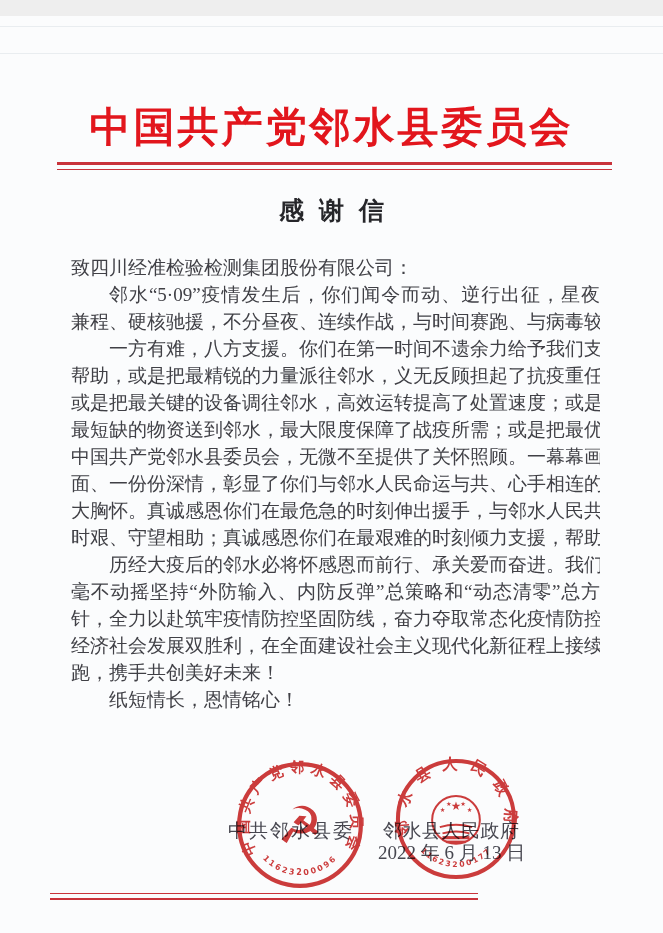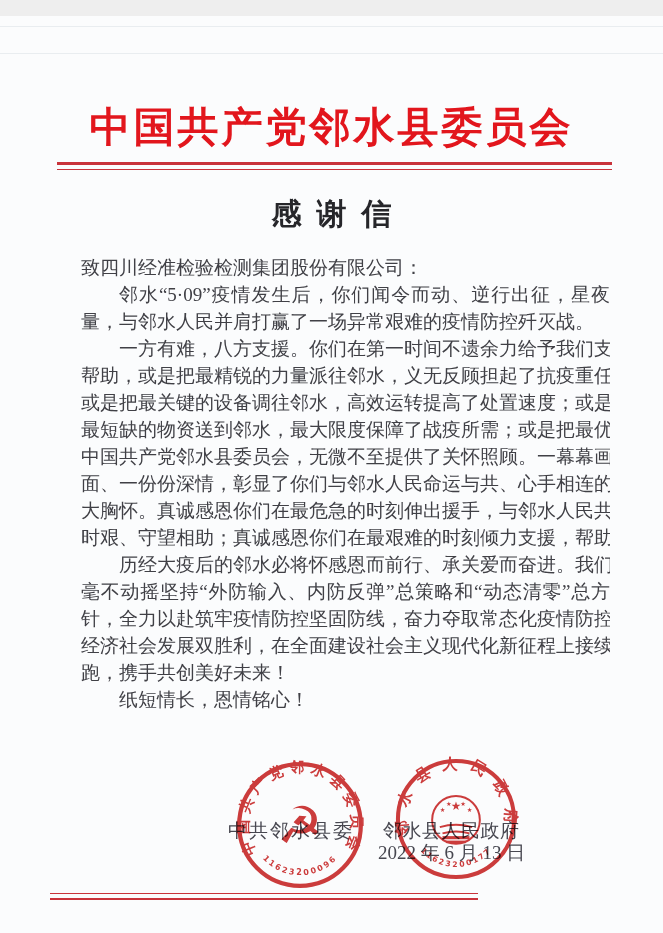--- a/index.html
+++ b/index.html
@@ -27,26 +27,26 @@
     font-size:41px;font-weight:700;
     letter-spacing:3px;
     color:var(--titleRed);
     white-space:nowrap;
   }
   .rule-thick{position:absolute;left:57px;width:555px;height:2.5px;background:var(--ruleRed);}
   .rule-thin{position:absolute;left:57px;width:555px;height:1px;background:var(--ruleRed);}
   .letter-title{
     position:absolute;top:178px;left:0;width:663px;
     text-align:center;
-    font-size:30px;font-weight:700;
+    font-size:25px;font-weight:700;
     letter-spacing:15px;padding-left:15px;
     color:#26262a;
   }
   .body-text{
-    position:absolute;left:81px;top:238px;width:529px;
+    position:absolute;left:71px;top:238px;width:529px;
     color:var(--ink);
   }
   .ln{
     height:27px;line-height:27px;
     font-size:19px;
     overflow:hidden;
     white-space:nowrap;
     text-align:justify;
   }
   .jl{text-align-last:justify;font-family:Liberation Serif, serif;}
@@ -88,21 +88,21 @@
   <div class="header-title">中国共产党邻水县委员会</div>
 
   <div class="rule-thick" style="top:146px"></div>
   <div class="rule-thin" style="top:152.5px"></div>
 
   <div class="letter-title">感谢信</div>
 
   <div class="body-text">
     <div class="ln el">致四川经准检验检测集团股份有限公司：</div>
     <div class="ln jl ind">邻水“5·09”疫情发生后，你们闻令而动、逆行出征，星夜</div>
-    <div class="ln el">量，与邻水人民并肩打赢了一场异常艰难的疫情防控歼灭战。</div>
+    <div class="ln jl">兼程、硬核驰援，不分昼夜、连续作战，与时间赛跑、与病毒较</div>
     <div class="ln jl ind">一方有难，八方支援。你们在第一时间不遗余力给予我们支援</div>
     <div class="ln jl">帮助，或是把最精锐的力量派往邻水，义无反顾担起了抗疫重任；</div>
     <div class="ln jl">或是把最关键的设备调往邻水，高效运转提高了处置速度；或是把</div>
     <div class="ln jl">最短缺的物资送到邻水，最大限度保障了战疫所需；或是把最优质</div>
     <div class="ln jl">中国共产党邻水县委员会，无微不至提供了关怀照顾。一幕幕画</div>
     <div class="ln jl">面、一份份深情，彰显了你们与邻水人民命运与共、心手相连的博</div>
     <div class="ln jl">大胸怀。真诚感恩你们在最危急的时刻伸出援手，与邻水人民共克</div>
     <div class="ln jl">时艰、守望相助；真诚感恩你们在最艰难的时刻倾力支援，帮助邻</div>
     <div class="ln jl ind">历经大疫后的邻水必将怀感恩而前行、承关爱而奋进。我们将</div>
     <div class="ln jl">毫不动摇坚持“外防输入、内防反弹”总策略和“动态清零”总方</div>

